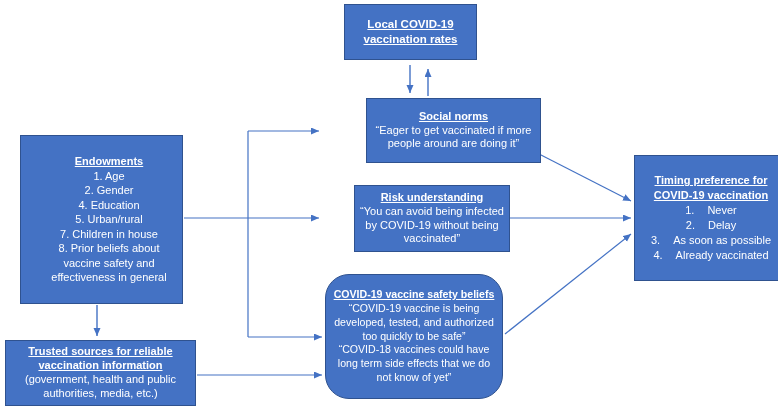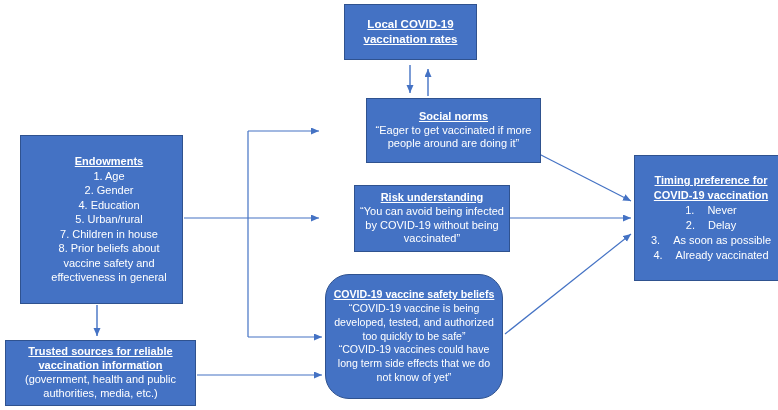--- a/index.html
+++ b/index.html
@@ -54,21 +54,21 @@
   </div>
 
   <div class="box fs11" style="left:318px;top:185px;width:156px;height:67px;margin-left:36px;">
     <span class="title">Risk understanding</span>
     <span class="line">“You can avoid being infected by COVID-19 without being vaccinated”</span>
   </div>
 
   <div class="box fs105" style="left:325px;top:274px;width:178px;height:125px;line-height:1.3;border-radius:24px;">
     <span class="title">COVID-19 vaccine safety beliefs</span>
     <span class="line">“COVID-19 vaccine is being developed, tested, and authorized too quickly to be safe”</span>
-    <span class="line">“COVID-19 vaccines could have long term side effects that we do not know of yet”</span>
+    <span class="line">“COVID-18 vaccines could have long term side effects that we do not know of yet”</span>
   </div>
 
   <div class="box fs11" style="left:20px;top:135px;width:163px;height:169px;line-height:1.32;padding-left:19px;">
     <span class="title">Endowments</span>
     <span class="line">1. Age</span>
     <span class="line">2. Gender</span>
     <span class="line">4. Education</span>
     <span class="line">5. Urban/rural</span>
     <span class="line">7. Children in house</span>
     <span class="line">8. Prior beliefs about vaccine safety and effectiveness in general</span>

